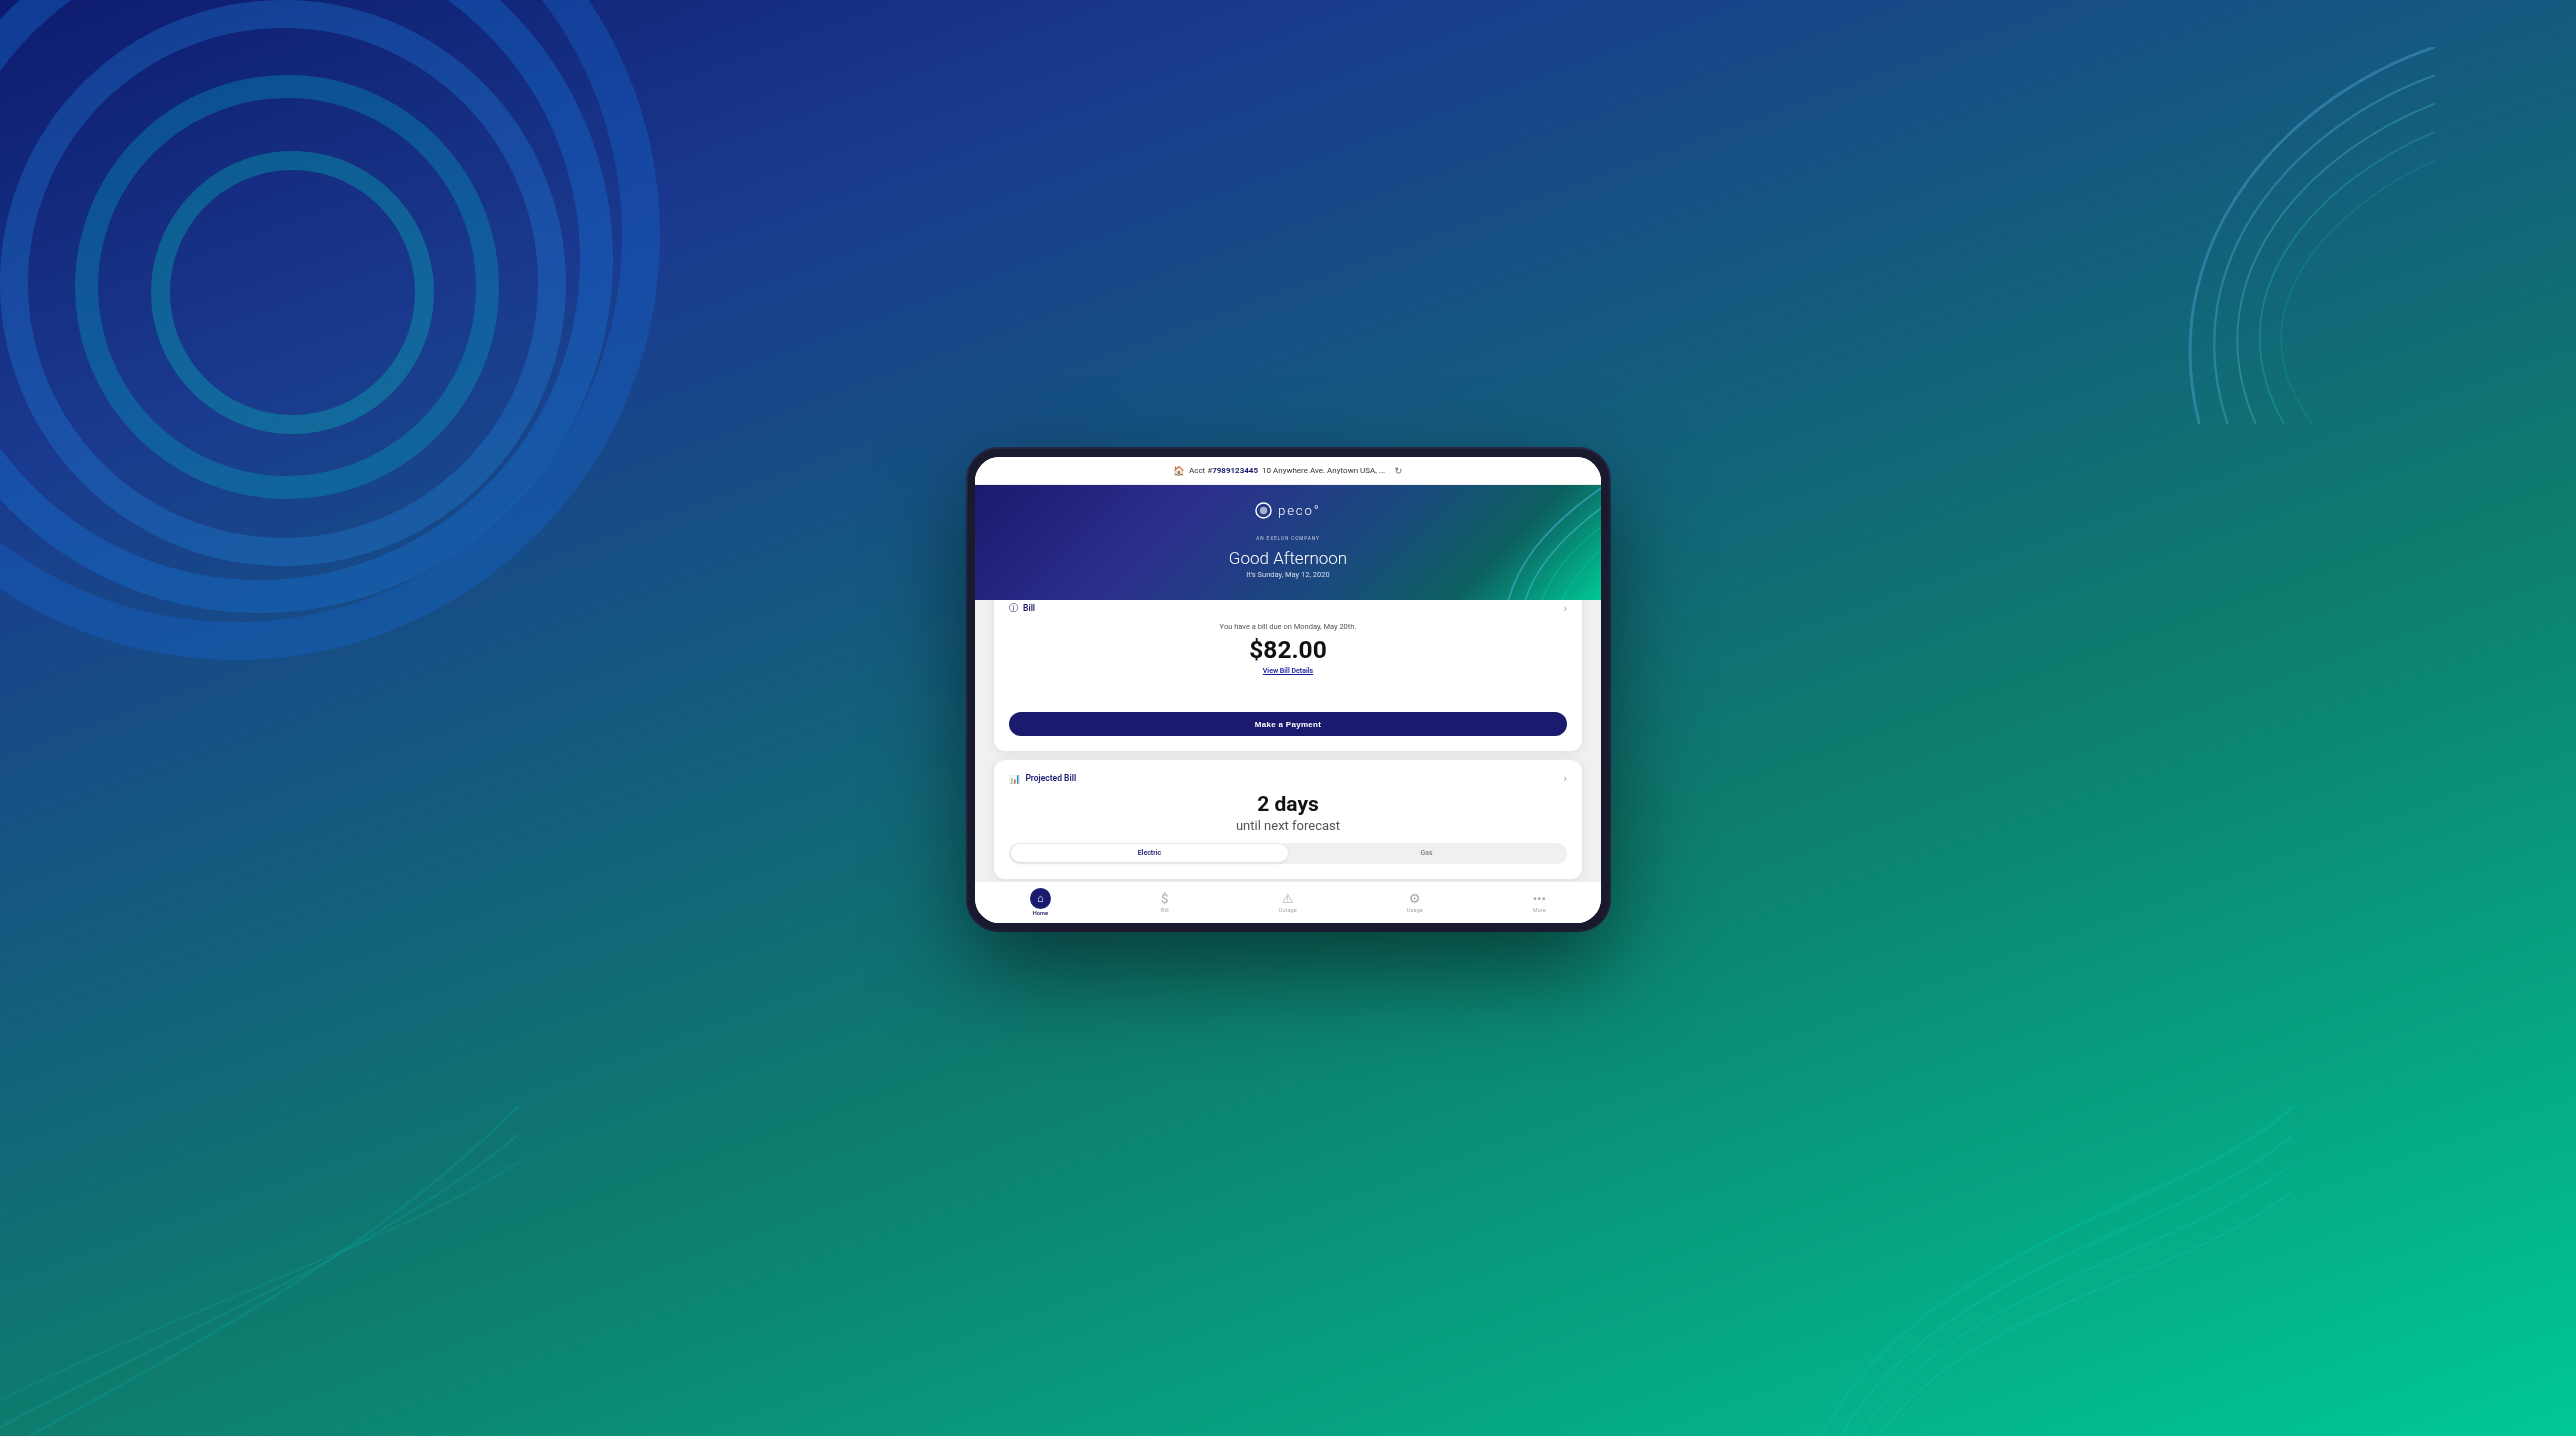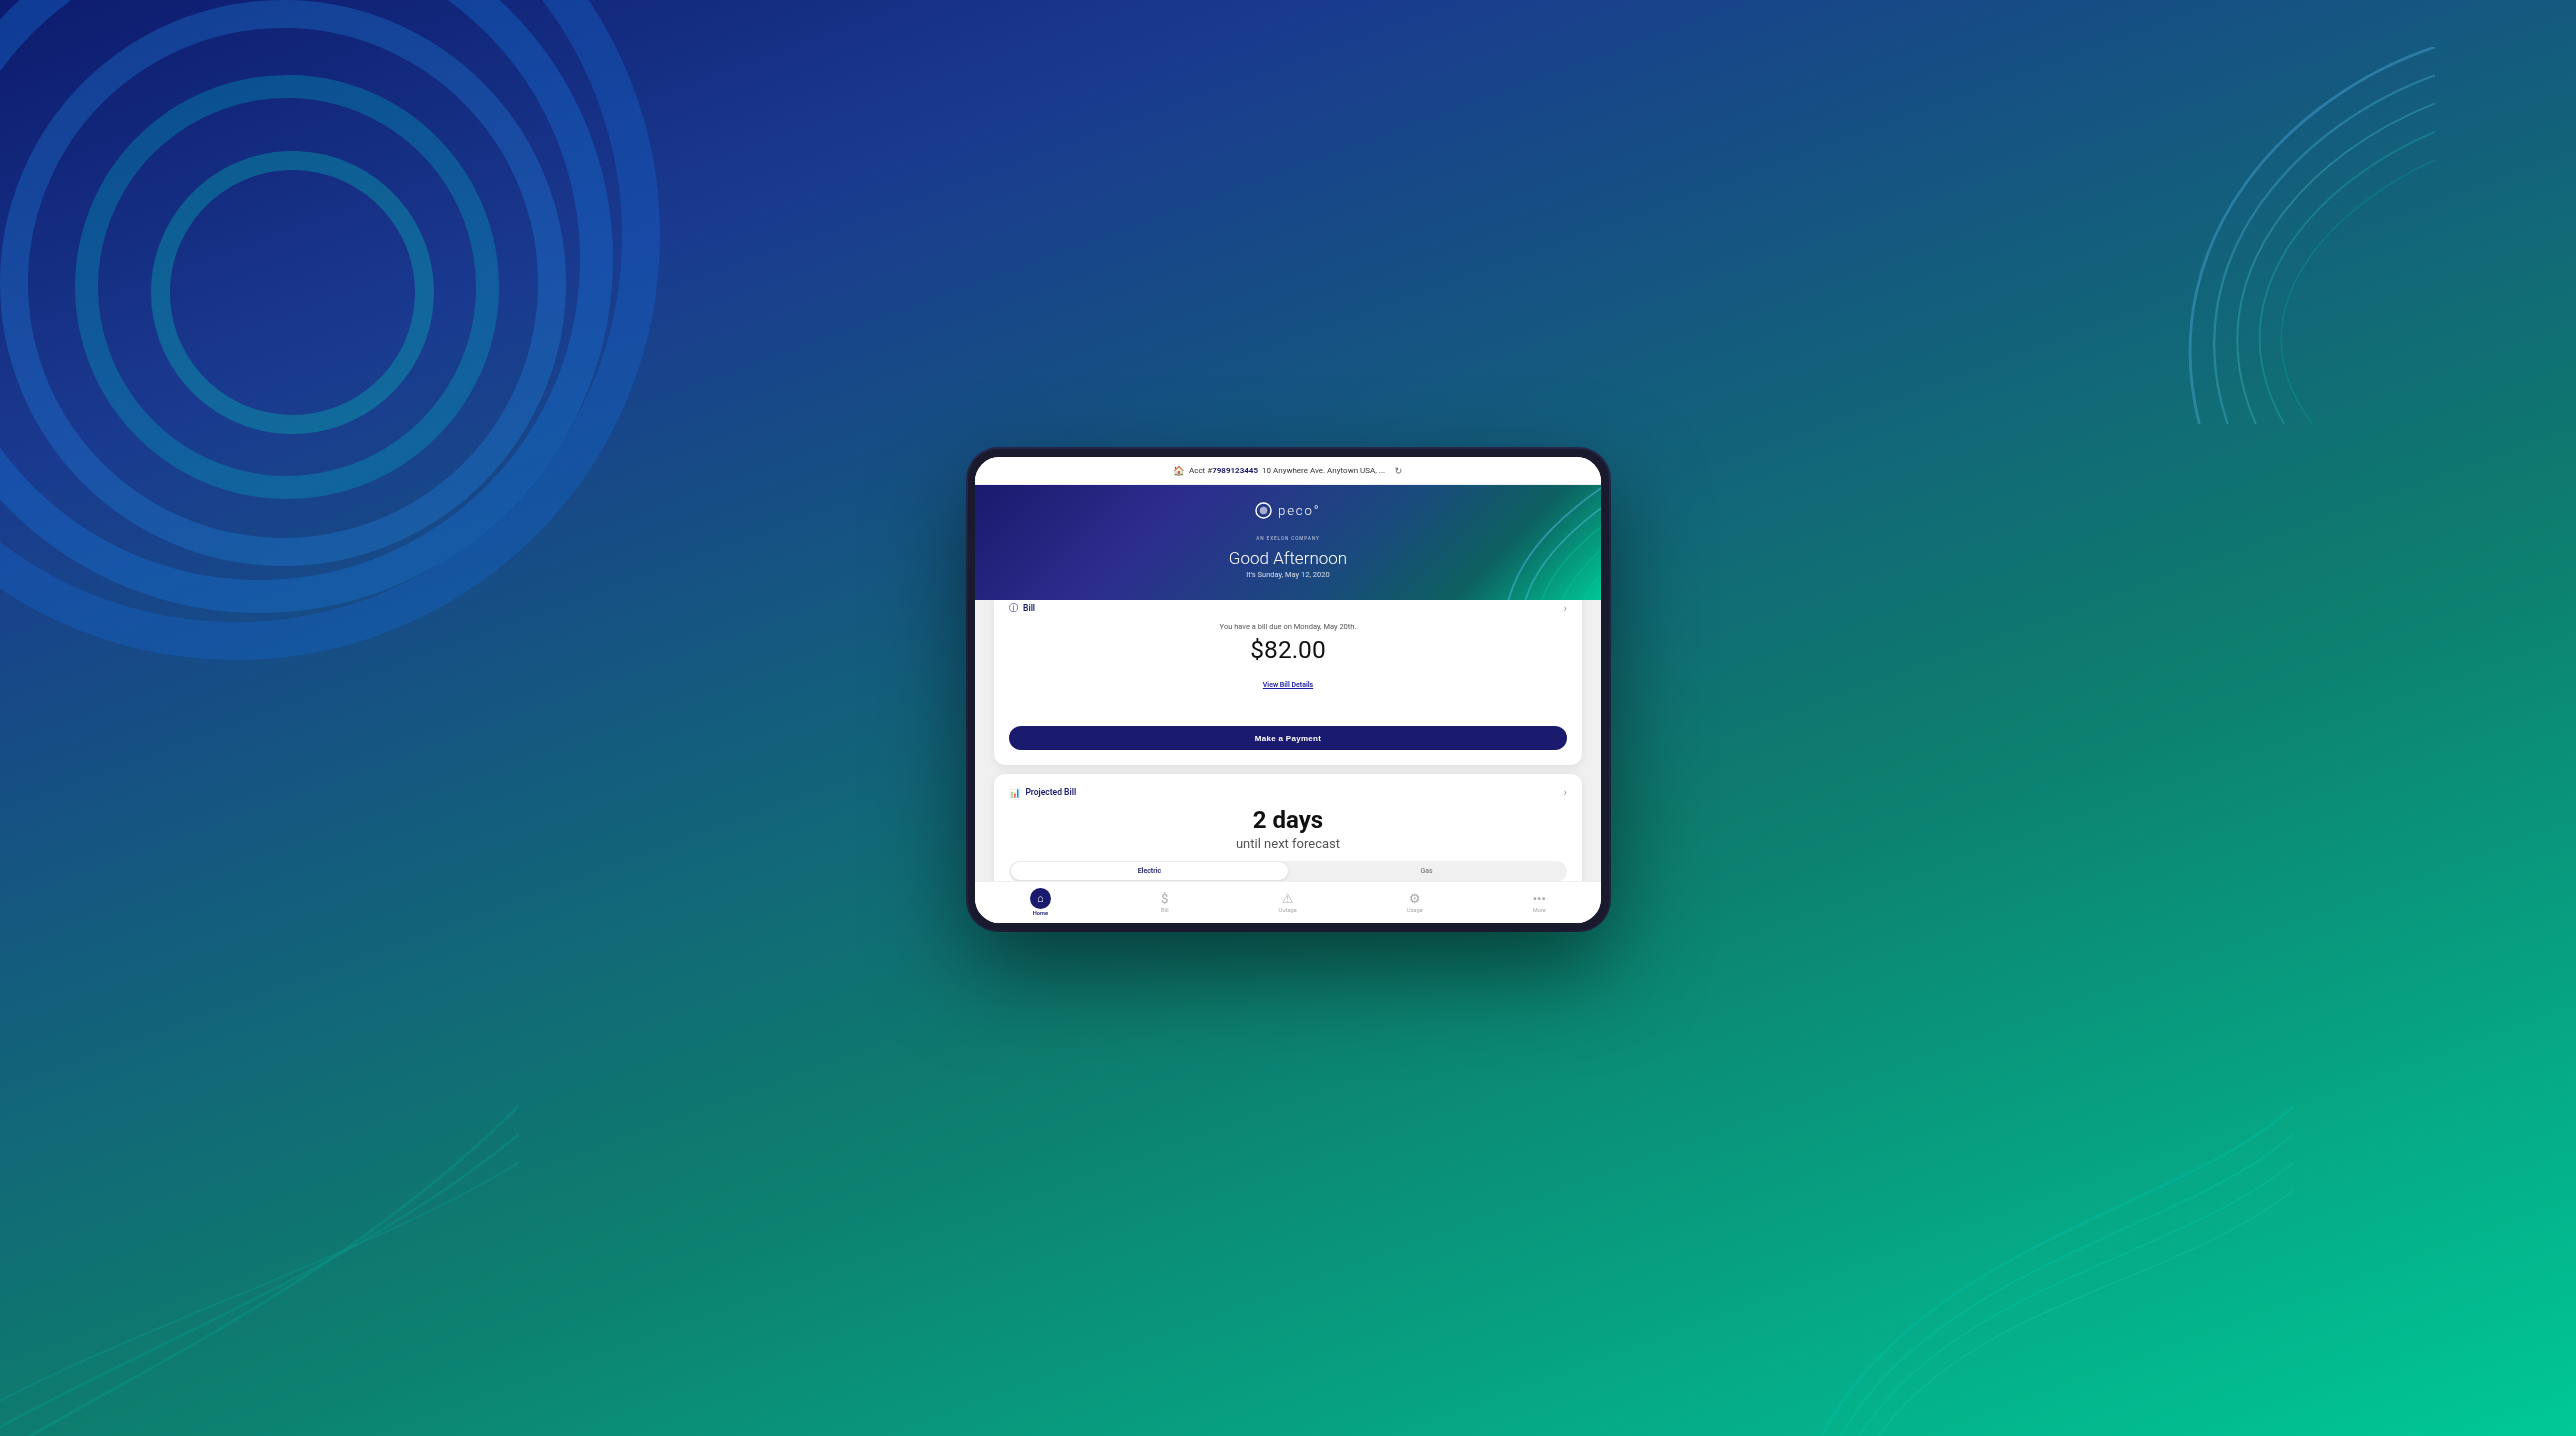--- a/index.html
+++ b/index.html
@@ -242,23 +242,23 @@
     .bill-due-text {
       text-align: center;
       font-size: 7.5px;
       color: #555;
       margin-bottom: 3.8px;
     }
 
     .bill-amount {
       text-align: center;
       font-size: 24.5px;
-      font-weight: 400;
+      font-weight: 700;
       color: #111;
-      margin-bottom: 17px;
+      margin-bottom: 3px;
     }
 
     .view-details-link {
       text-align: center;
       display: block;
       font-size: 7px;
       color: #1a1a9e;
       font-weight: 600;
       text-decoration: underline;
       margin-bottom: 9.4px;
@@ -284,21 +284,21 @@
     .projected-card {
       background: white;
       border-radius: 11.3px;
       margin-top: 9.4px;
       padding: 11.3px 15px 15px;
       box-shadow: 0 1.9px 9.4px rgba(0,0,0,0.08);
     }
 
     .projected-days {
       text-align: center;
-      font-size: 24px;
+      font-size: 21px;
       font-weight: 700;
       color: #111;
       margin-bottom: 1.9px;
       margin-top: 5.7px;
     }
 
     .projected-until {
       text-align: center;
       font-size: 13px;
       color: #555;

